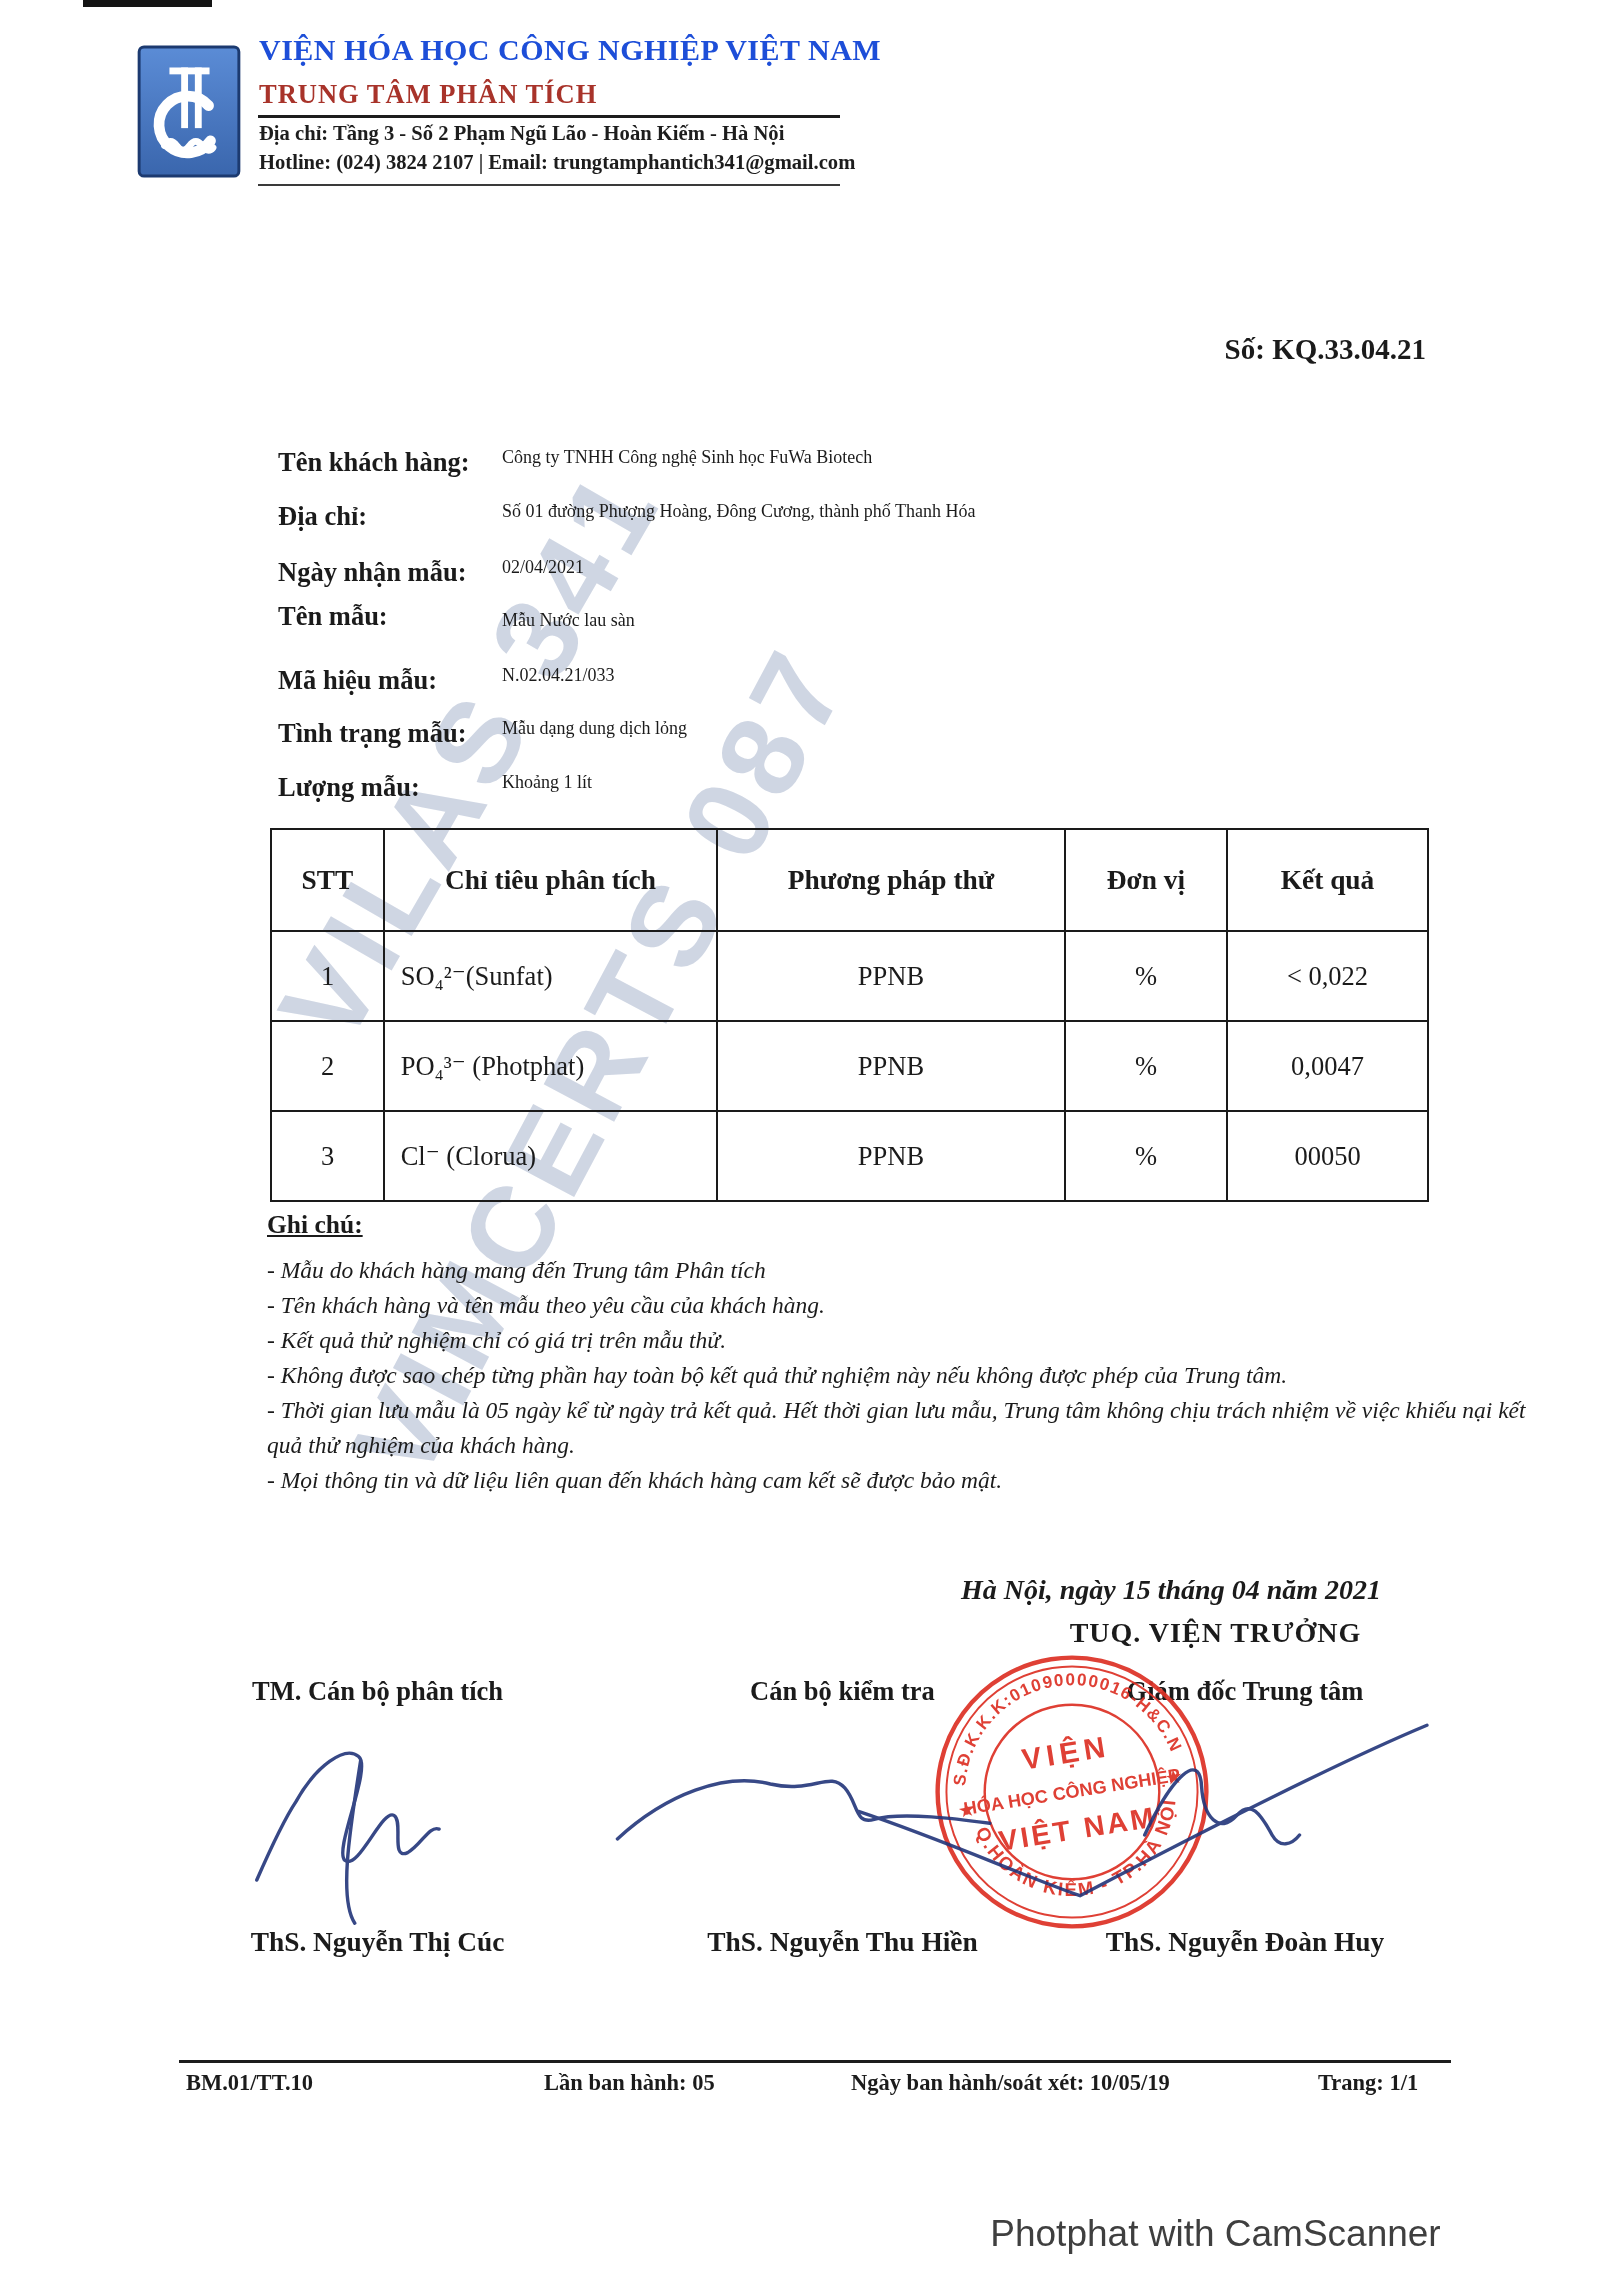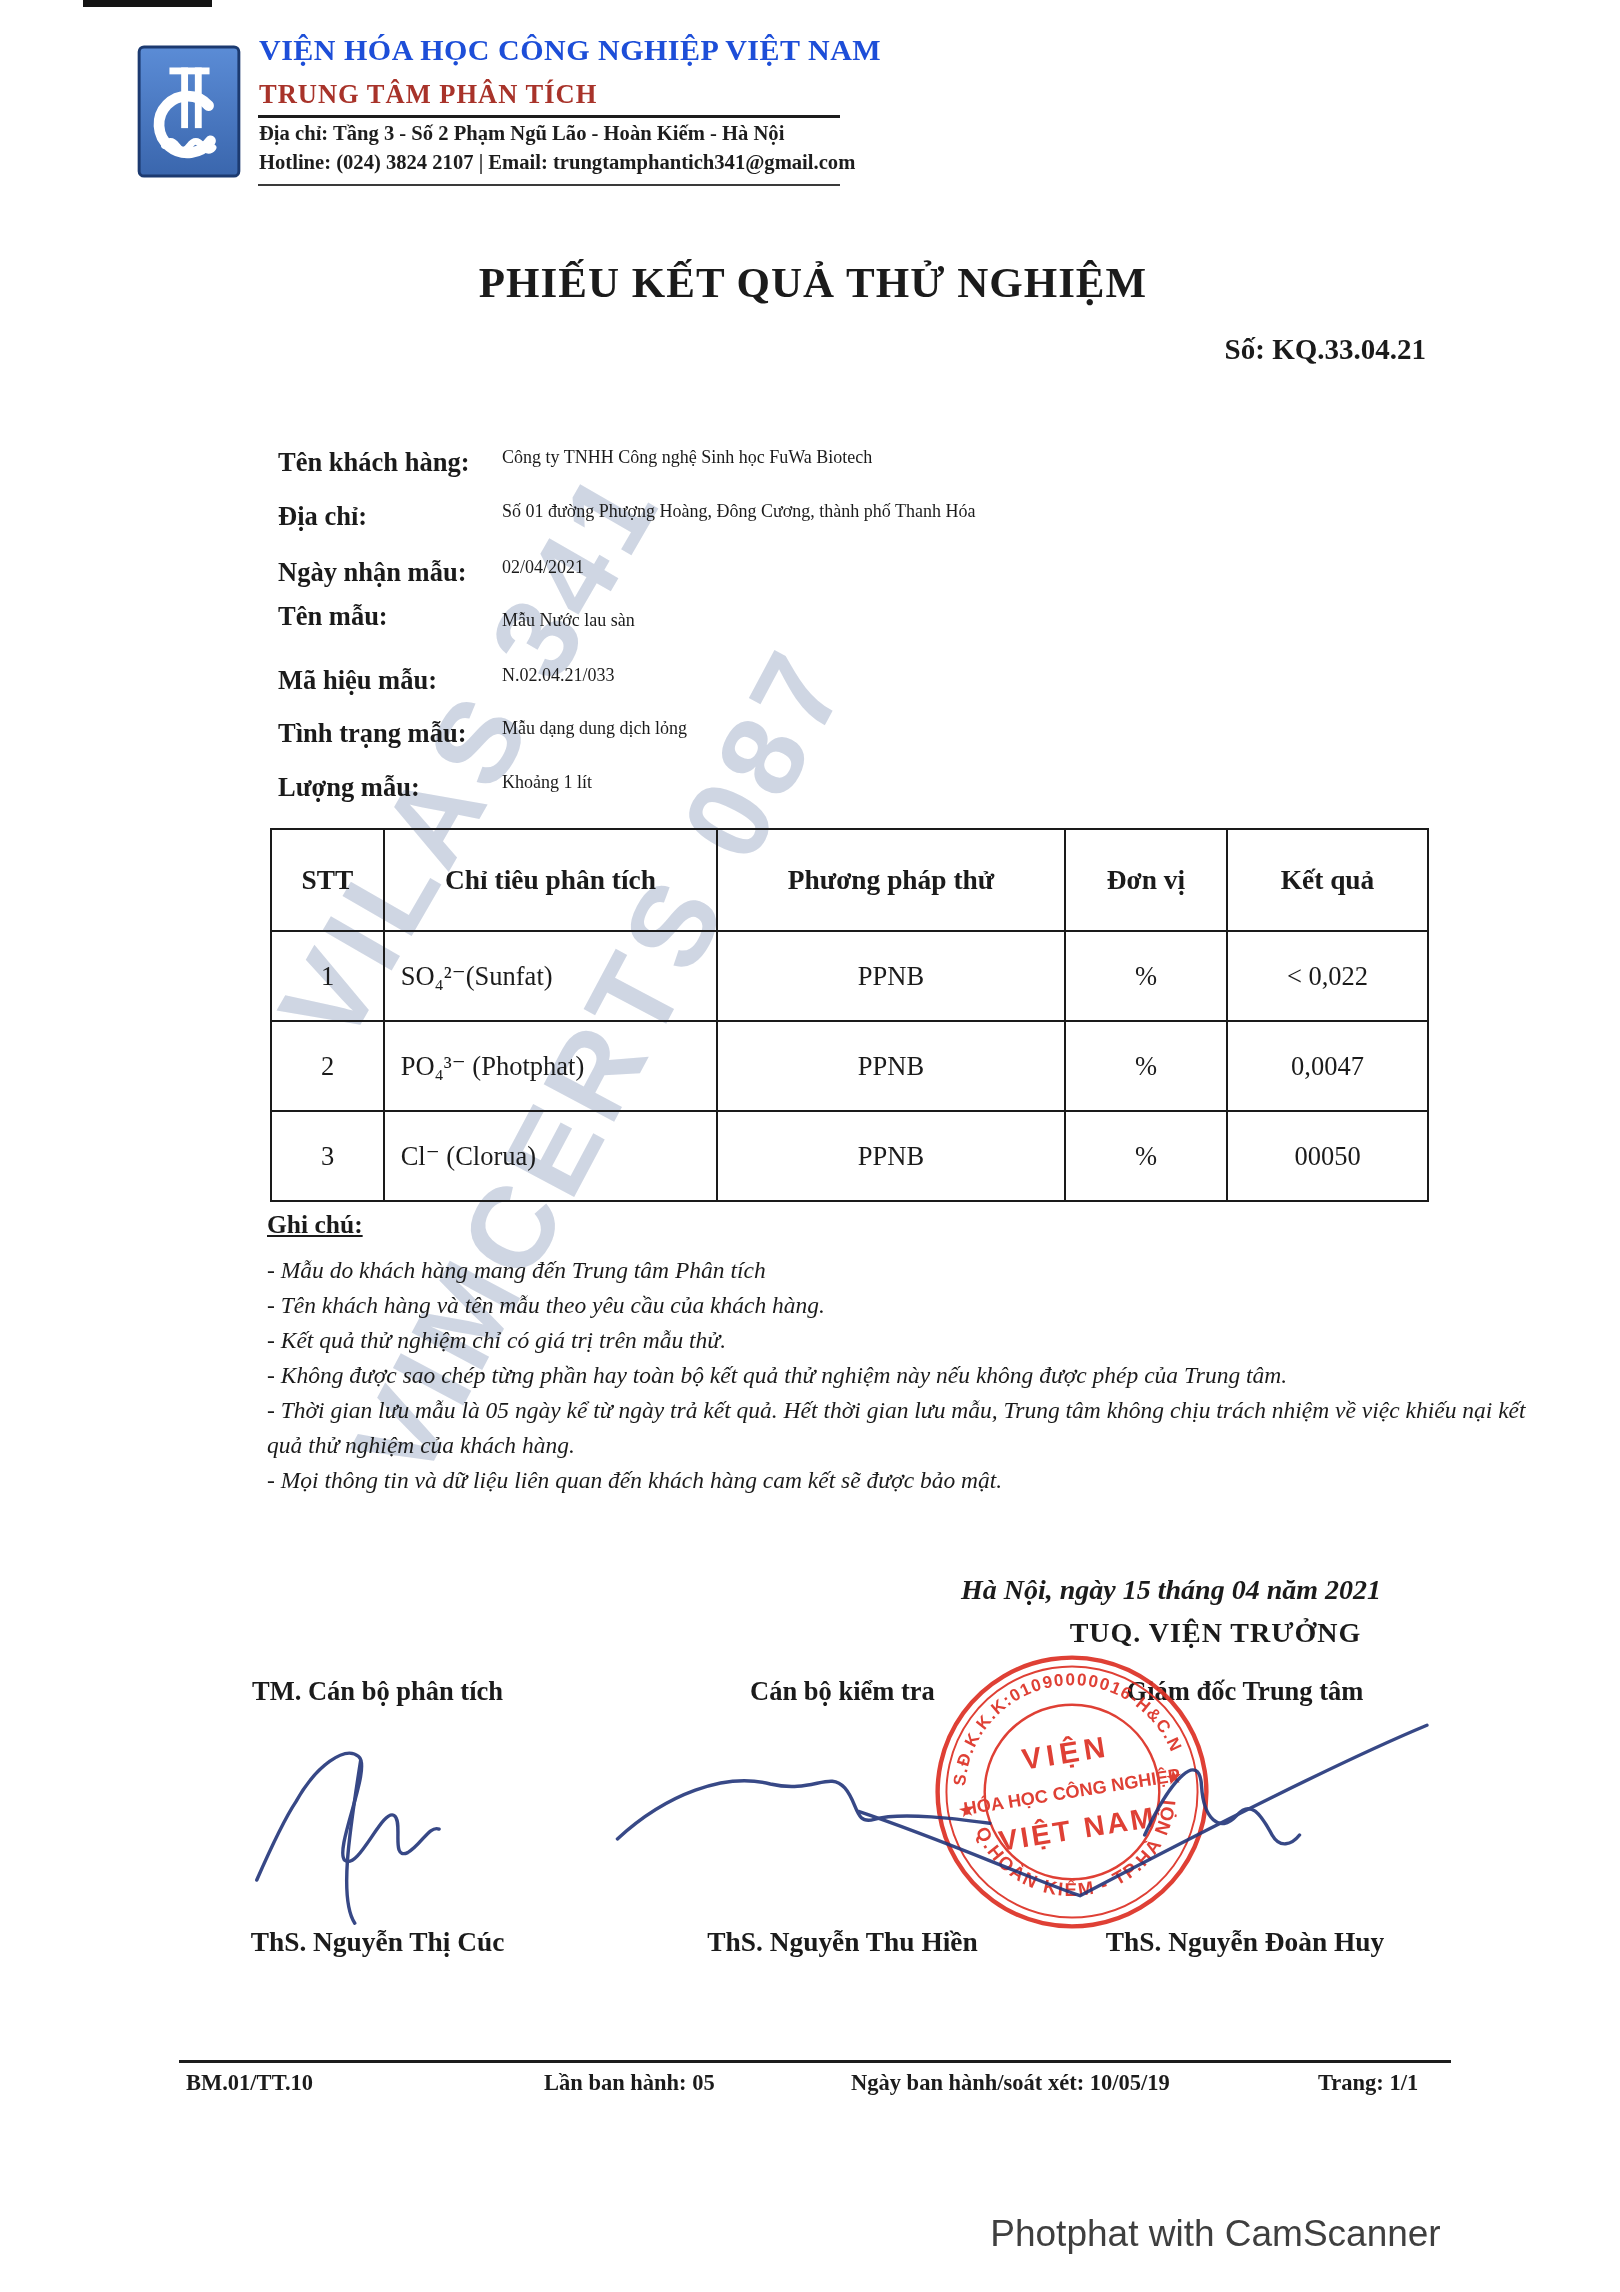--- a/index.html
+++ b/index.html
@@ -75,21 +75,20 @@
       <path d="M28 103 q6 -9 12.5 0 q6.5 9 13 0 q6.5 -9 13 0 q6 8 11 2" fill="none" stroke="#ffffff" stroke-width="7" stroke-linecap="round"></path>
     </svg>
 
     <div class="abs org-name">VIỆN HÓA HỌC CÔNG NGHIỆP VIỆT NAM</div>
     <div class="abs center-name">TRUNG TÂM PHÂN TÍCH</div>
     <div class="abs hr1"></div>
     <div class="abs addr">Địa chỉ: Tầng 3 - Số 2 Phạm Ngũ Lão - Hoàn Kiếm - Hà Nội</div>
     <div class="abs hot">Hotline: (024) 3824 2107  |  Email: trungtamphantich341@gmail.com</div>
     <div class="abs hr2"></div>
 
-    <div class="abs doc-title">PHIẾU KẾT QUẢ THỬ NGHIỆM</div>
     <div class="abs doc-number">Số: KQ.33.04.21</div>
 
     <div class="abs info-label" style="top:447px;">Tên khách hàng:</div>
     <div class="abs info-value" style="top:447px;">Công ty TNHH Công nghệ Sinh học FuWa Biotech</div>
     <div class="abs info-label" style="top:501px;">Địa chỉ:</div>
     <div class="abs info-value" style="top:501px;">Số 01 đường Phượng Hoàng, Đông Cương, thành phố Thanh Hóa</div>
     <div class="abs info-label" style="top:557px;">Ngày nhận mẫu:</div>
     <div class="abs info-value" style="top:557px;">02/04/2021</div>
     <div class="abs info-label" style="top:601px;font-family:Liberation Serif, serif;">Tên mẫu:</div>
     <div class="abs info-value" style="top:610px;">Mẫu Nước lau sàn</div>

